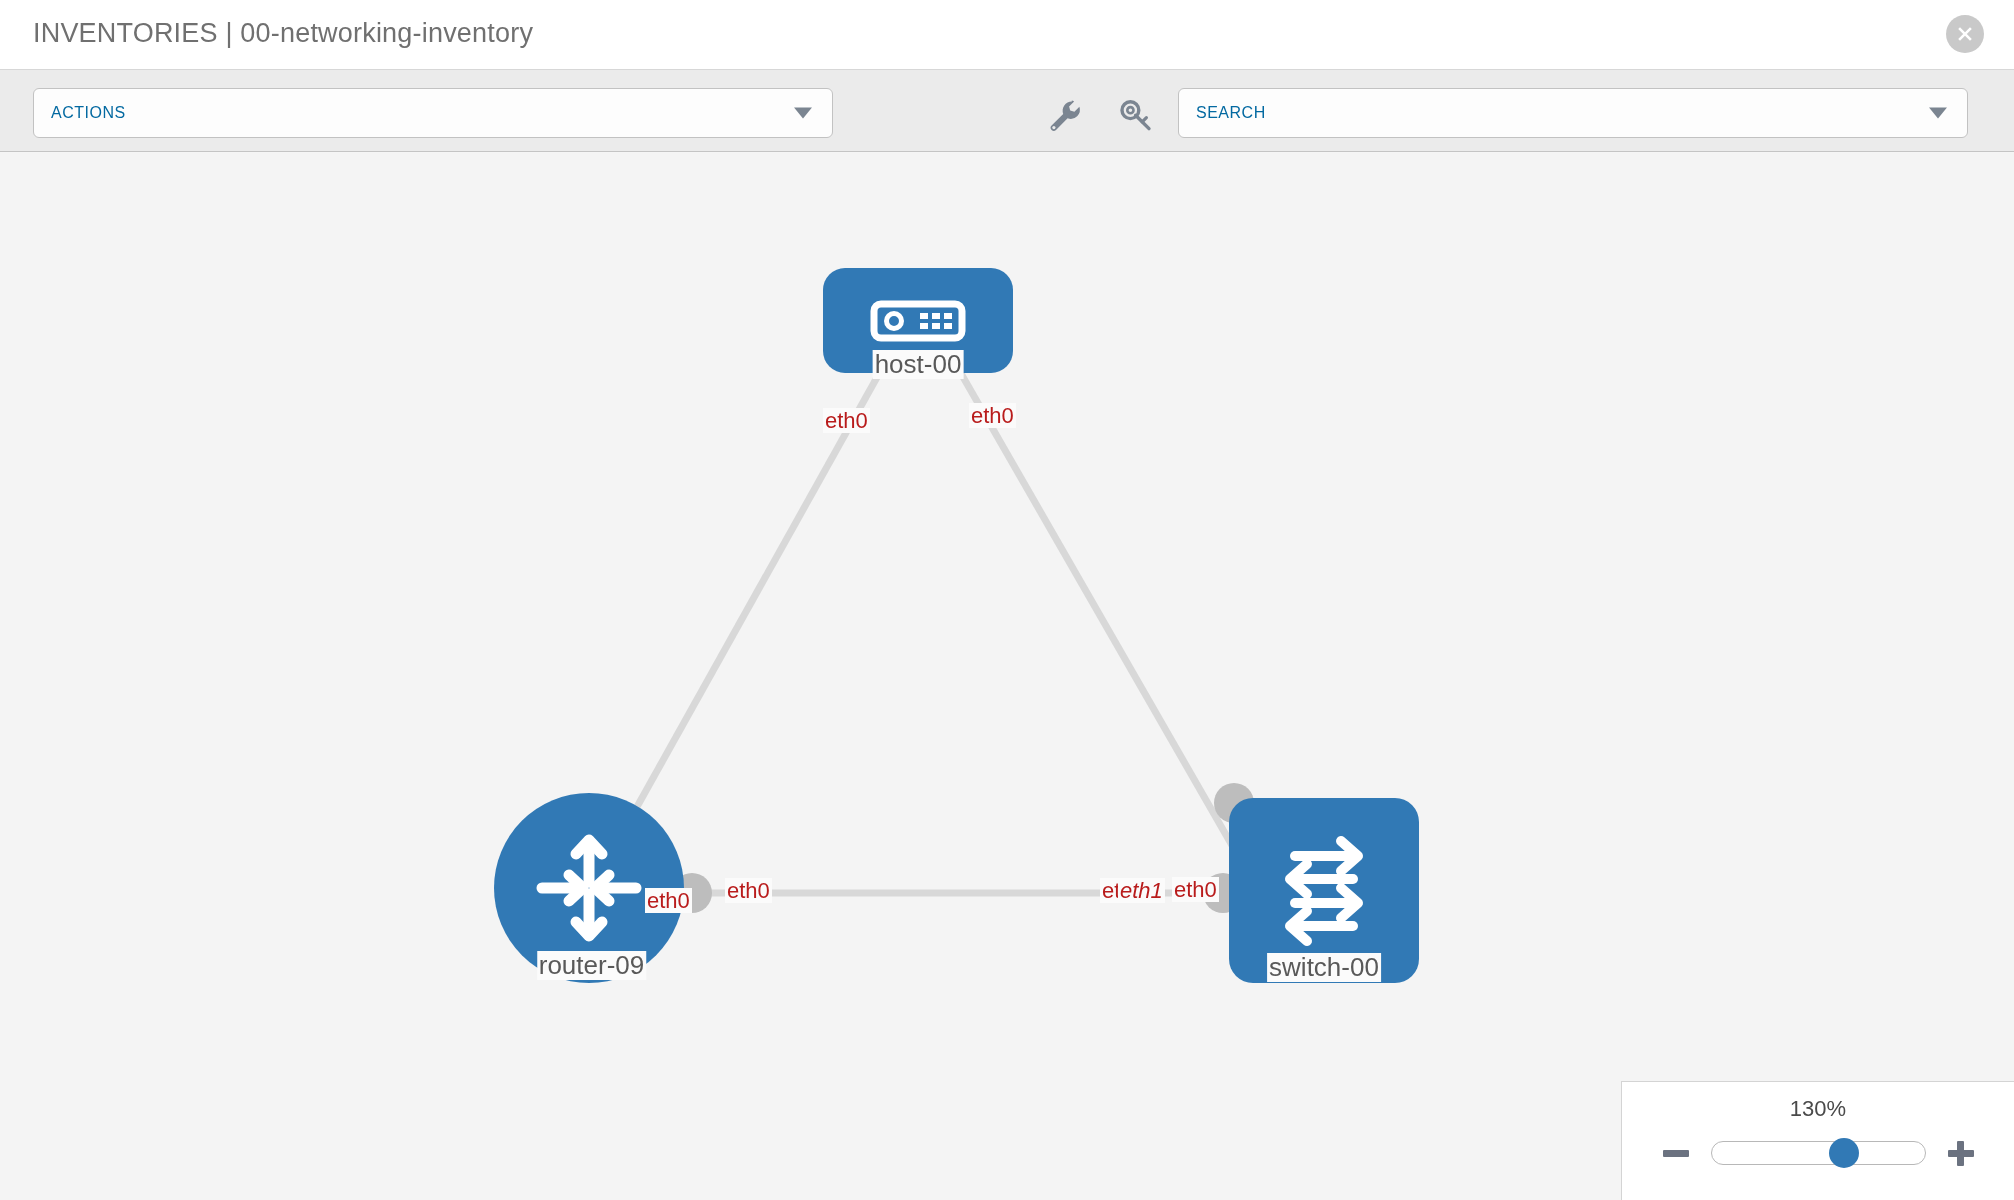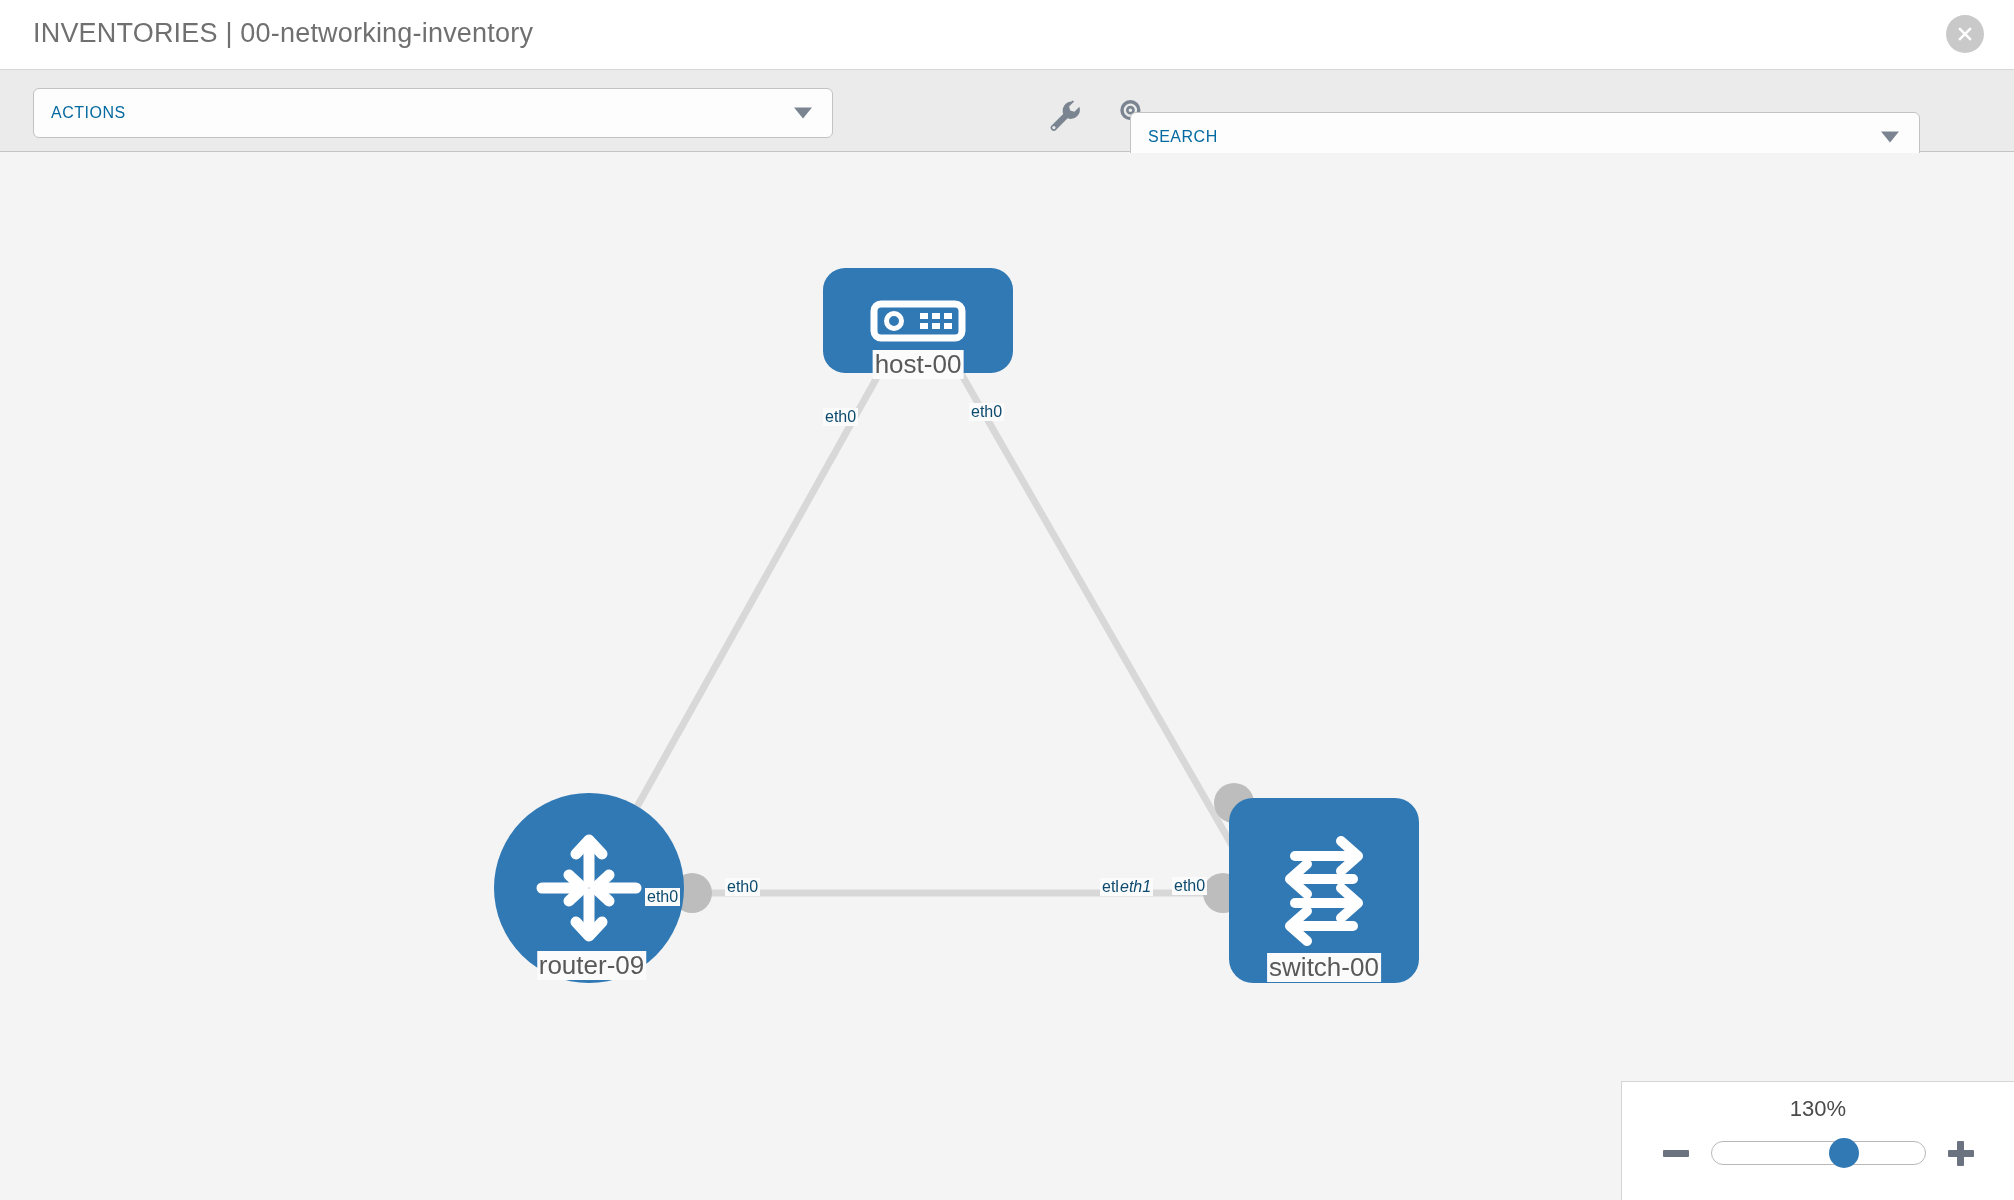--- a/index.html
+++ b/index.html
@@ -92,25 +92,24 @@
     border-right: 9px solid transparent;
     border-top: 11px solid #7b8591;
   }
   #actions-select {
     left: 33px;
     top: 18px;
     width: 800px;
     height: 50px;
   }
   #search-select {
-    left: 1130px;
+    left: 1178px;
     top: 18px;
     width: 790px;
     height: 50px;
-    margin-top: 24px;
   }
   .tool-icon {
     position: absolute;
     top: 28px;
     width: 36px;
     height: 36px;
     cursor: pointer;
   }
   #wrench-icon { left: 1047px; }
   #key-icon { left: 1118px; }
@@ -181,22 +180,22 @@
   .port-dot {
     position: absolute;
     width: 40px;
     height: 40px;
     border-radius: 50%;
     background: #bdbdbd;
   }
 
   .edge-label {
     position: absolute;
-    font-size: 16px;
-    color: #0c4a6e;
+    font-size: 22px;
+    color: #b91c1c;
     background: #fbfbfb;
     padding: 0 2px;
     white-space: nowrap;
     line-height: 1.15;
   }
 
   
   .zoom-panel {
     position: absolute;
     left: 1621px;

